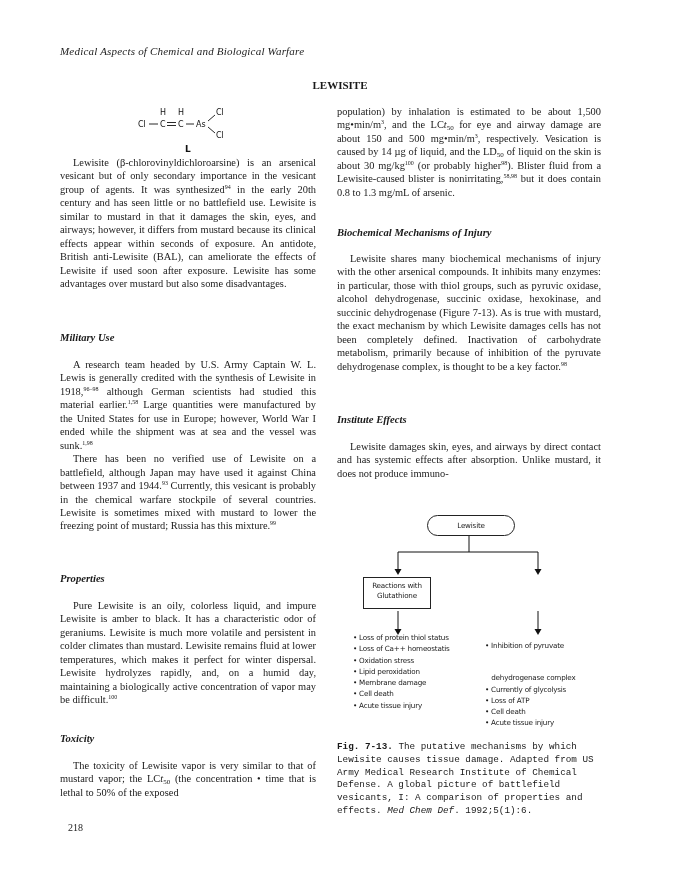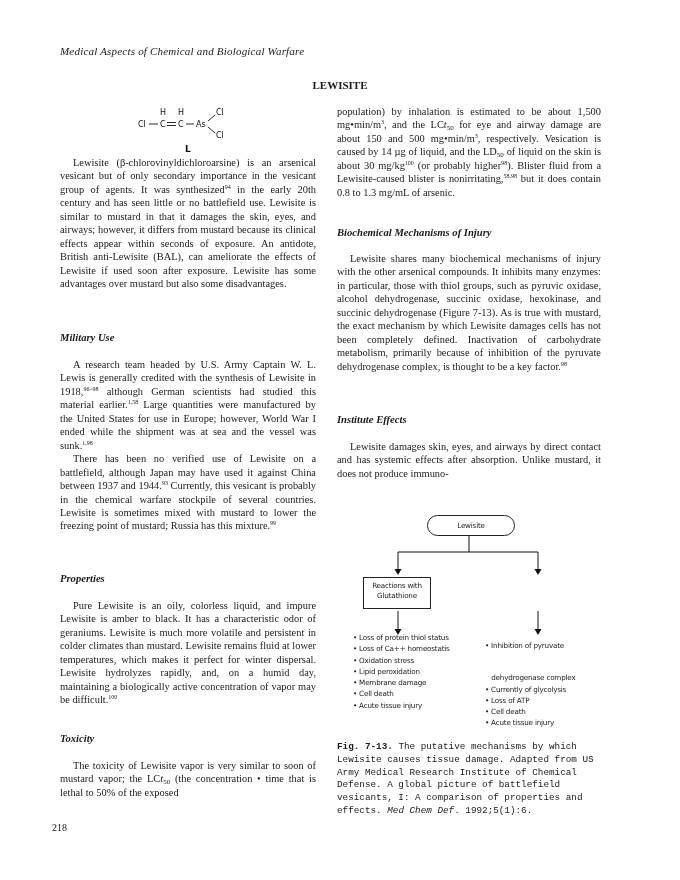--- a/index.html
+++ b/index.html
@@ -21,21 +21,21 @@
   .structure { position: absolute; left: 125px; top: 100px; width: 120px; height: 55px; }
   .diagram { position: absolute; left: 337px; top: 510px; width: 270px; height: 220px;
              font-family: "DejaVu Sans", "Liberation Sans", sans-serif; }
   .node { position: absolute; border: 1px solid #222; font-size: 7.2px; text-align: center;
           line-height: 10px; background: #fff; letter-spacing: -0.2px; }
   .oval { border-radius: 12px; }
   .list { position: absolute; font-size: 7.2px; line-height: 11.3px; letter-spacing: -0.2px; }
   .list div { white-space: nowrap; }
   .caption { position: absolute; left: 337px; top: 741px; width: 266px; font-size: 9.3px;
              line-height: 12.8px; font-family: Liberation Mono, monospace; text-align: left; }
-  .page-number { position: absolute; left: 52px; top: 822px; font-size: 10px;
+  .page-number { position: absolute; left: 68px; top: 822px; font-size: 10px;
                  font-family: "Liberation Serif", serif; }
 </style>
 </head>
 <body>
 
 <div class="running-head">Medical Aspects of Chemical and Biological Warfare</div>
 <div class="chapter-title">LEWISITE</div>
 
 <div class="structure">
   <svg width="120" height="55" viewBox="0 0 120 55" font-family="DejaVu Sans, sans-serif" font-size="8" fill="#111">
@@ -74,21 +74,21 @@
     <h3>Properties</h3>
   </div>
   <div class="block" style="top:599px;">
     <p><span>Pure Lewisite is an oily, colorless liquid, and impure Lewisite is amber to black. It has a characteristic odor of geraniums.  Lewisite is much more volatile and persistent in colder climates than mustard.  Lewisite remains fluid at lower temperatures, which makes it perfect for winter dispersal. Lewisite hydrolyzes rapidly, and, on a humid day, maintaining a biologically active concentration of vapor may be difficult.</span><sup>100</sup></p>
   </div>
 
   <div class="block" style="top:732px;">
     <h3>Toxicity</h3>
   </div>
   <div class="block" style="top:759px;">
-    <p><span>The toxicity of Lewisite vapor is very similar to soon of mustard vapor; the LC</span><i>t</i><sub>50</sub><span> (the concentration • time that is lethal to 50% of the exposed</span></p>
+    <p><span>The toxicity of Lewisite vapor is very similar to that of mustard vapor; the LC</span><i>t</i><sub>50</sub><span> (the concentration • time that is lethal to 50% of the exposed</span></p>
   </div>
 </div>
 
 <div class="col col-right">
   <div class="block" style="top:105px;">
     <p style="text-indent:0;"><span>population) by inhalation is estimated to be about 1,500 mg•min/m</span><sup>3</sup><span>, and the LC</span><i>t</i><sub>50</sub><span> for eye and airway damage are about 150 and 500 mg•min/m</span><sup>3</sup><span>, respectively. Vesication is caused by 14 µg of liquid, and the LD</span><sub>50</sub><span> of liquid on the skin is about 30 mg/kg</span><sup>100</sup><span> (or probably higher</span><sup>98</sup><span>).  Blister fluid from a Lewisite-caused blister is nonirritating,</span><sup>58,98</sup><span> but it does contain 0.8 to 1.3 mg/mL of arsenic.</span></p>
   </div>
 
   <div class="block" style="top:226px;">
     <h3>Biochemical Mechanisms of Injury</h3>

